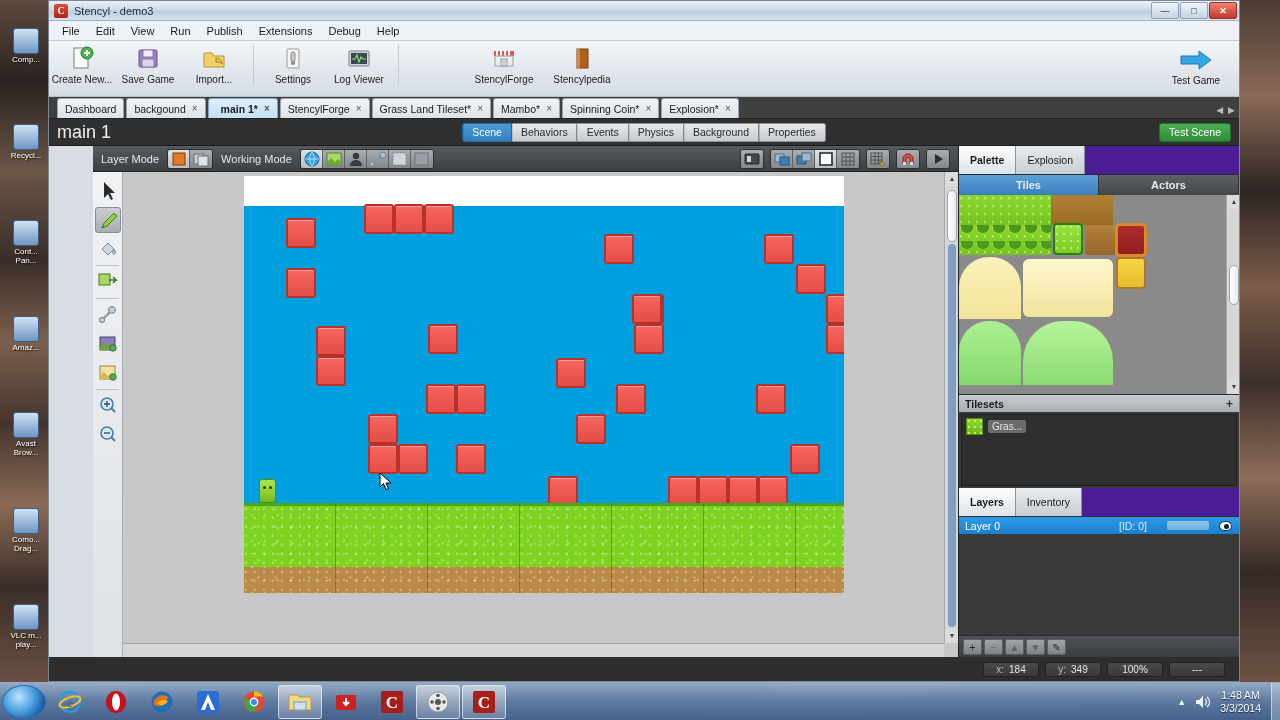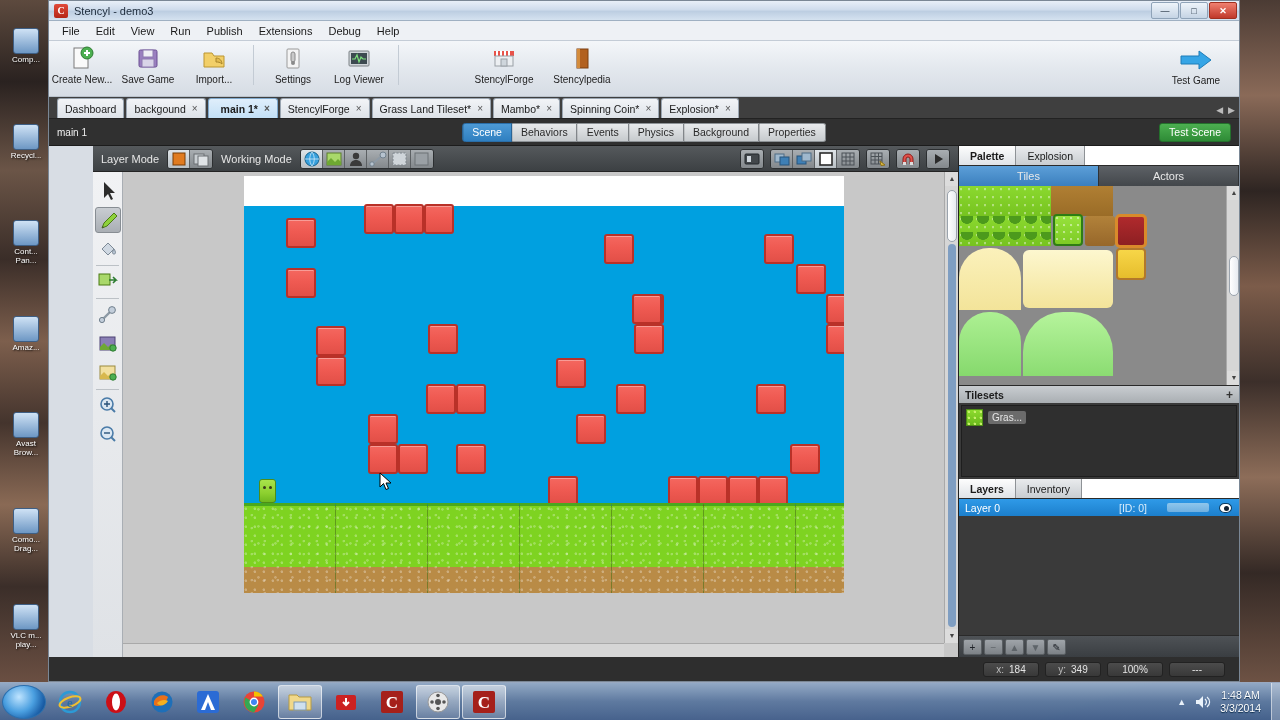--- a/index.html
+++ b/index.html
@@ -105,21 +105,21 @@
     border:1px solid #9aa5b1; border-bottom:none;
     border-radius:3px 3px 0 0; font-size:10.5px; color:#1a1a1a; white-space:nowrap;
   }
   .etab.active { background:linear-gradient(180deg,#dfeefb,#c3e0f6); font-weight:bold; border-color:#7fa8cc;padding-left:12px; }
   .etab .x { font-size:10px; color:#555; }
   #tabnav { position:absolute; right:4px; bottom:3px; display:flex; gap:5px; color:#bbb; font-size:9px;}
 
   
   #scene-header { height:27px; background:#303030; display:flex; align-items:center;
                   padding:0 8px; position:relative; border-bottom:1px solid #1c1c1c;}
-  #scene-title { color:#f0f0f0; font-size:10px; }
+  #scene-title { color:#f0f0f0; font-size:18px; }
   #scene-tabs { position:absolute; left:50%; transform:translateX(-50%); display:flex; }
   .stab { height:19px; padding:0 9px; display:flex;align-items:center;
           font-size:10.5px;color:#2a2a2a;
           background:linear-gradient(180deg,#e8eaec,#c6cacd);
           border:1px solid #8d9296; border-left:none; }
   .stab:first-child{border-left:1px solid #8d9296;border-radius:3px 0 0 3px;}
   .stab:last-child{border-radius:0 3px 3px 0;}
   .stab.active { background:linear-gradient(180deg,#4d9ad6,#2f7fc0); color:#fff; border-color:#2a6ea8;}
   #test-scene-btn {
     position:absolute; right:8px; height:19px; padding:0 9px;
@@ -190,28 +190,28 @@
             background:linear-gradient(90deg,#fff,#e7ebf0); border:1px solid #9aa3ad; border-radius:5px;}
   .vtrack { position:absolute; left:3px; top:72px; width:8px; bottom:16px;
             background:#7f9ec2; border-radius:4px;}
   .sarrow { position:absolute; left:0; width:14px; height:14px; background:#dcdcdc;
             font-size:7px; text-align:center; line-height:14px; color:#444; }
   .hscroll { position:absolute; left:0; right:14px; bottom:0; height:14px; background:#d6d6d6;
              border-top:1px solid #a9a9a9;}
 
   
   #right { width:280px; display:flex; flex-direction:column; background:#3a3a3a; }
-  .ptabs { height:20px; display:flex; background:#ffffff; border-bottom:1px solid #2a2a2a;}
+  .ptabs { height:29px; display:flex; background:#4c1d95; border-bottom:1px solid #2a2a2a;}
   .ptab { padding:0 11px; display:flex;align-items:center;font-size:10.5px;
           background:linear-gradient(180deg,#e9ebed,#c9cdd1); color:#1a1a1a;
           border-right:1px solid #8e9296; }
   .ptab.active { font-weight:bold; background:linear-gradient(180deg,#fdfdfd,#dfe3e7); }
   .subtabs { height:20px; display:flex; }
   .subtab { flex:1; display:flex;align-items:center;justify-content:center;
-            font-size:11px; color:#e8e8e8; font-weight:normal;
+            font-size:11px; color:#e8e8e8; font-weight:bold;
             background:linear-gradient(180deg,#5d6166,#43474b); border-right:1px solid #2f3235;}
   .subtab.active { background:linear-gradient(180deg,#5c9fd8,#3b7fbe); }
   #tilegrid { height:200px; background:#8a8a8a; position:relative; overflow:hidden;
               border-bottom:1px solid #2a2a2a;}
   .tl { position:absolute; }
   .panel-hdr { height:17px; background:linear-gradient(180deg,#c9cdd1,#a9aeb2);
                display:flex;align-items:center;padding:0 6px; font-size:10.5px;
                font-weight:bold; color:#1c1c1c; position:relative;}
   .panel-hdr .plus { position:absolute; right:6px; font-size:12px; color:#333; }
   #tilesets-list { height:72px; background:#2f2f2f; border:1px solid #1e1e1e; margin:2px;

